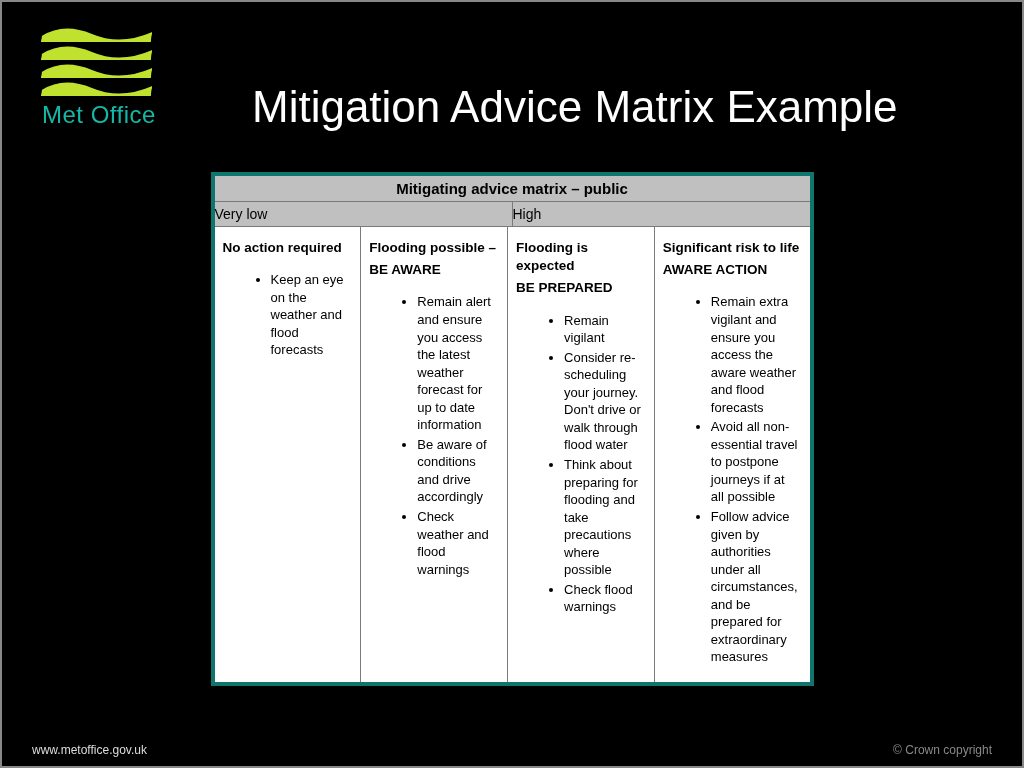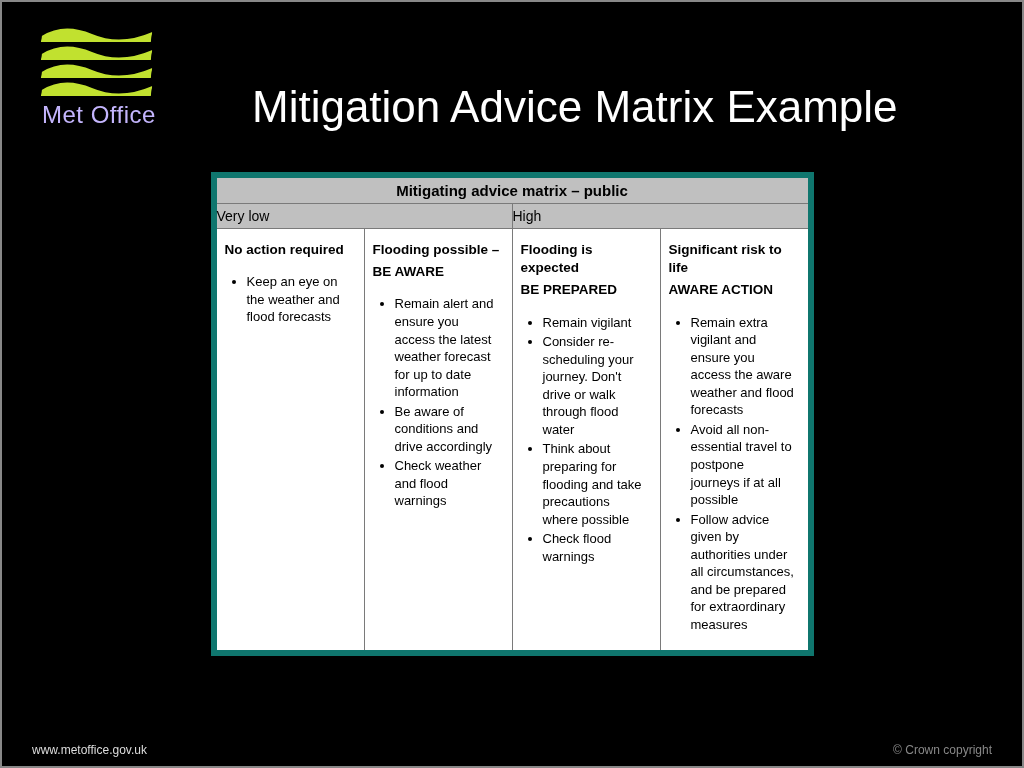--- a/index.html
+++ b/index.html
@@ -48,38 +48,38 @@
   .wave {
     clip-path: none;
     background: none;
   }
   .wave svg { display:block; width:110px; height:16px; }
 
   .logo-text {
     margin-top: 10px;
     font-size: 24px;
     font-weight: 500;
-    color: #c4b5fd;
+    color: #14b8a6;
     letter-spacing: 0.5px;
   }
   .slide-title {
     font-size: 44px;
     font-weight: 400;
     color: #fff;
     margin-left: 50px;
     margin-top: 60px;
     white-space: nowrap;
   }
 
   .matrix-wrap {
     margin: 30px auto 0 auto;
     width: 603px;
     background: #fff;
     color: #000;
-    border: 6px solid #0f766e;
+    border: 4px solid #0f766e;
   }
   .matrix-title {
     background: #c0c0c0;
     text-align: center;
     font-weight: bold;
     font-size: 15px;
     padding: 4px 0;
     border-bottom: 1px solid #7a7a7a;
   }
   .matrix-headers {
@@ -112,20 +112,21 @@
     font-size: 13.5px;
   }
   .summary .line2 { display:block; margin-top:4px; }
   ul.advice {
     list-style: disc;
     padding-left: 22px;
   }
   ul.advice li {
     margin-bottom: 2px;
     padding-right: 4px;
+    margin-left: 26px;
   }
 
   .footer {
     position: absolute;
     bottom: 9px;
     left: 0;
     right: 0;
     display: flex;
     justify-content: space-between;
     padding: 0 30px;

